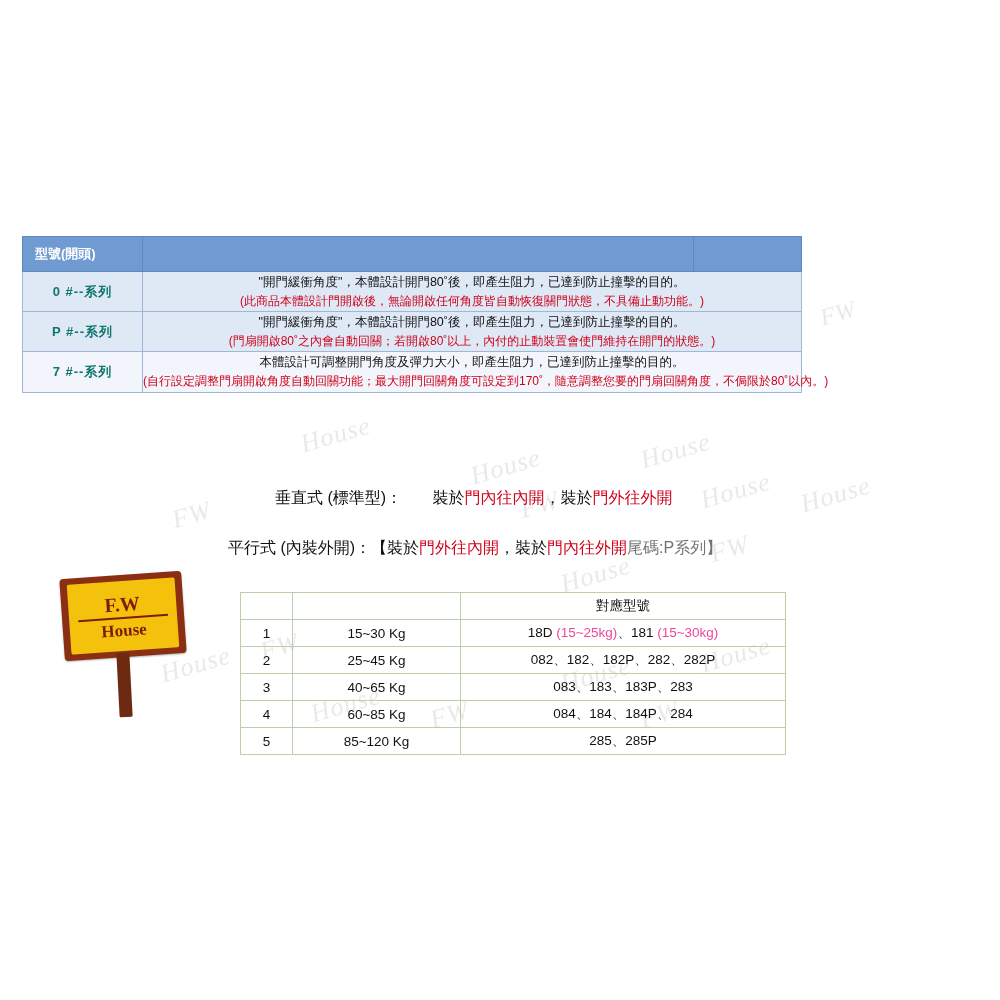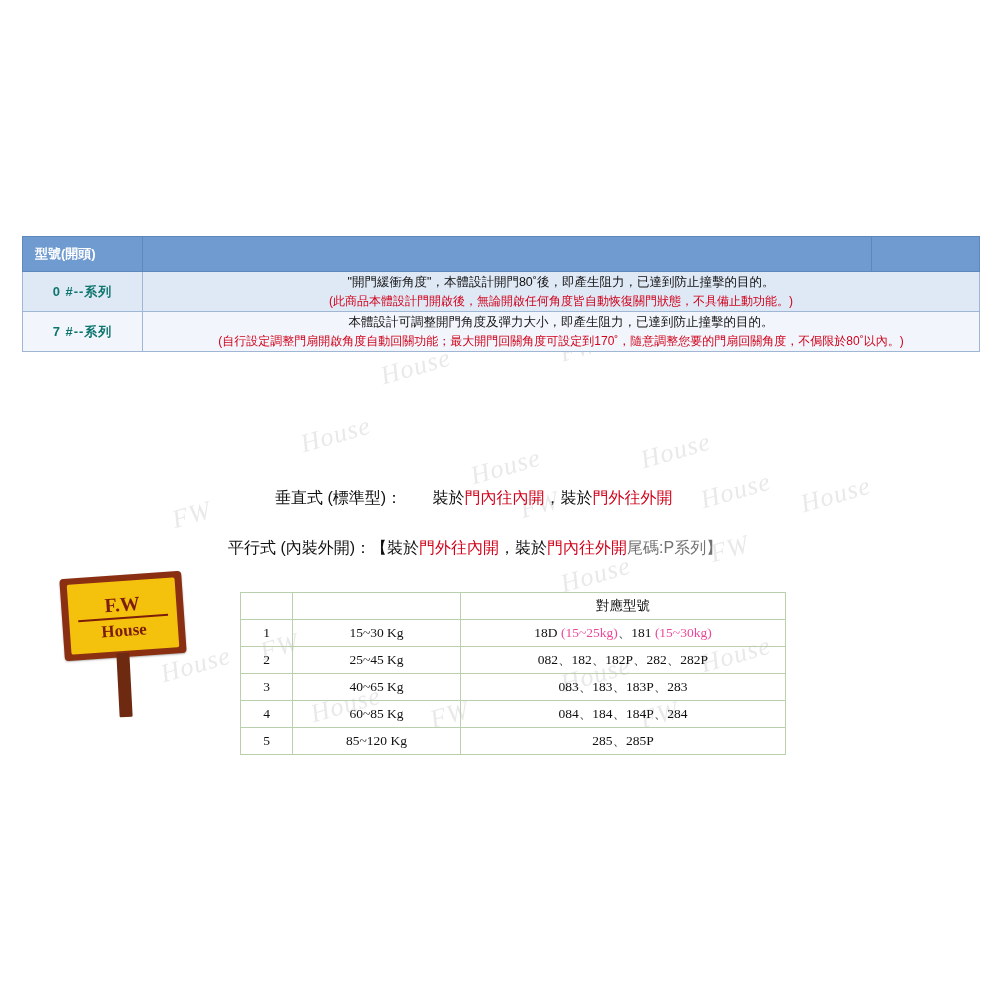--- a/index.html
+++ b/index.html
@@ -26,21 +26,21 @@
     pointer-events: none;
     user-select: none;
     letter-spacing: 1px;
   }
 
   
   #spec-table {
     position: absolute;
     left: 22px;
     top: 236px;
-    width: 958px;
+    width: 780px;
     border-collapse: collapse;
     table-layout: fixed;
   }
   #spec-table td {
     border: 1px solid #9fb6d4;
     padding: 0;
     vertical-align: middle;
   }
   #spec-table tr.header td {
     background: #6f9bd1;
@@ -163,21 +163,21 @@
     width: 546px;
     border-collapse: collapse;
     table-layout: fixed;
   }
   #weight-table td {
     border: 1px solid #b9cfae;
     height: 24px;
     font-size: 13.5px;
     color: #111;
     text-align: center;
-    font-family: Liberation Serif, serif;
+    font-family: Liberation Sans, sans-serif;
     background: transparent;
   }
   #weight-table td.idx { width: 52px; }
   #weight-table td.rng { width: 168px; }
   #weight-table td.mdl { }
   #weight-table td.head-blank { border-bottom: none; }
   .wt-head {
     color: #d0021b;
     font-size: 13.5px;
     font-family: "Liberation Sans", sans-serif;
@@ -225,20 +225,27 @@
       <td class="blank"></td>
       <td class="blank"></td>
     </tr>
   <tr class="row-a">
         <td class="model-cell">0 #--系列</td>
         <td class="desc-cell" colspan="2">
           <div class="line1">"開門緩衝角度"，本體設計開門80˚後，即產生阻力，已達到防止撞擊的目的。</div>
           <div class="line2">(此商品本體設計門開啟後，無論開啟任何角度皆自動恢復關門狀態，不具備止動功能。)</div>
         </td>
       </tr>
+      <tr class="row-a">
+        <td class="model-cell">P #--系列</td>
+        <td class="desc-cell" colspan="2">
+          <div class="line1">"開門緩衝角度"，本體設計開門80˚後，即產生阻力，已達到防止撞擊的目的。</div>
+          <div class="line2">(門扇開啟80˚之內會自動回關；若開啟80˚以上，內付的止動裝置會使門維持在開門的狀態。)</div>
+        </td>
+      </tr>
       <tr class="row-b">
         <td class="model-cell">7 #--系列</td>
         <td class="desc-cell" colspan="2">
           <div class="line1">本體設計可調整開門角度及彈力大小，即產生阻力，已達到防止撞擊的目的。</div>
           <div class="line2">(自行設定調整門扇開啟角度自動回關功能；最大開門回關角度可設定到170˚，隨意調整您要的門扇回關角度，不侷限於80˚以內。)</div>
         </td>
       </tr>
     </tbody>
 </table>
 

